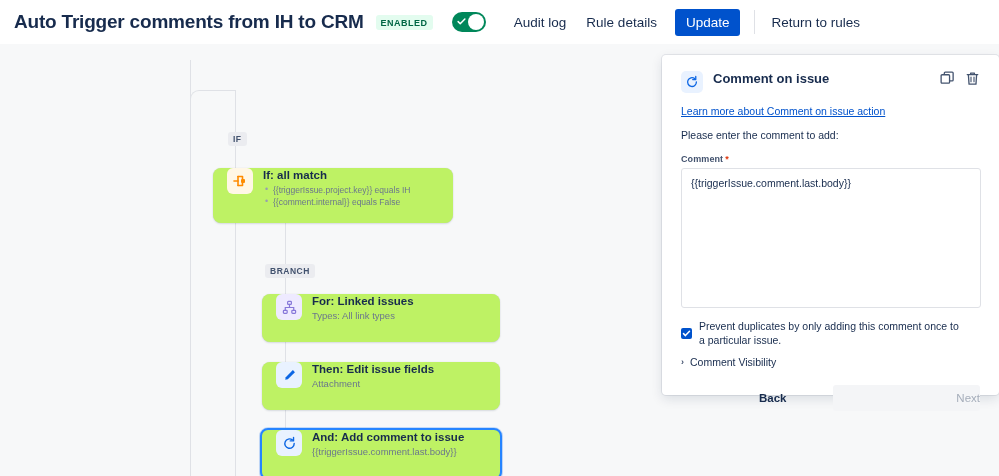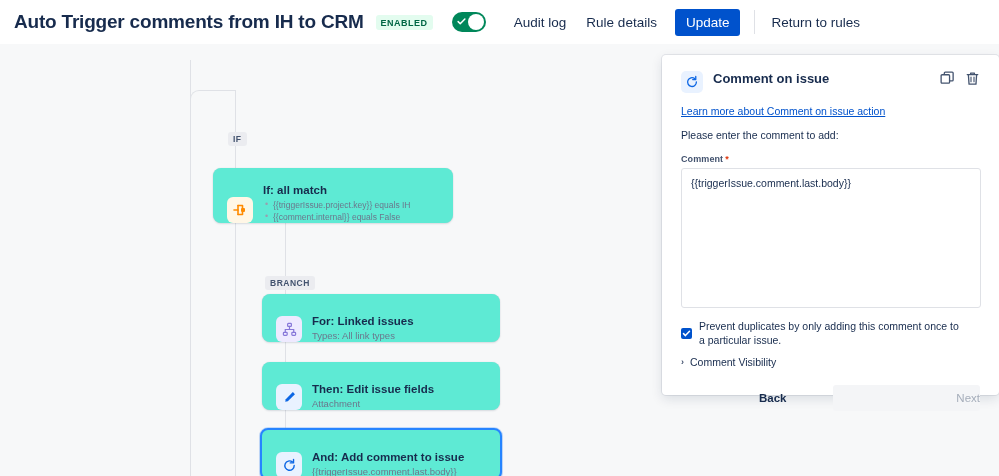--- a/index.html
+++ b/index.html
@@ -87,29 +87,29 @@
   .elbow-branch { left: 235px; top: 133px; width: 51px; height: 28px; }
 
   .tag {
     position: absolute;
     background: #ebecf0; color: #42526e;
     font-size: 8.5px; font-weight: 700; letter-spacing: 0.5px;
     padding: 3px 5px 2px; border-radius: 3px;
     line-height: 1;
   }
   .tag-if     { left: 228px; top: 88px; }
-  .tag-branch { left: 265px; top: 232px; }
+  .tag-branch { left: 265px; top: 220px; }
 
   
   .card {
     position: absolute;
-    background: #5eead4;
+    background: #bef264;
     border-radius: 8px;
     box-shadow: 0 1px 2px rgba(9,30,66,0.12), 0 0 1px rgba(9,30,66,0.16);
-    display: flex; align-items: flex-end;
+    display: flex; align-items: flex-start;
   }
   .card.selected {
     border: 2px solid #2684ff;
     box-shadow: 0 0 0 1px rgba(38,132,255,0.25), 0 1px 2px rgba(9,30,66,0.12);
   }
   .card-if     { left: 213px; top: 124px; width: 240px; height: 55px; }
   .card-for    { left: 262px; top: 250px; width: 238px; height: 48px; }
   .card-then   { left: 262px; top: 318px; width: 238px; height: 48px; }
   .card-and    { left: 260px; top: 384px; width: 242px; height: 52px; }
 

